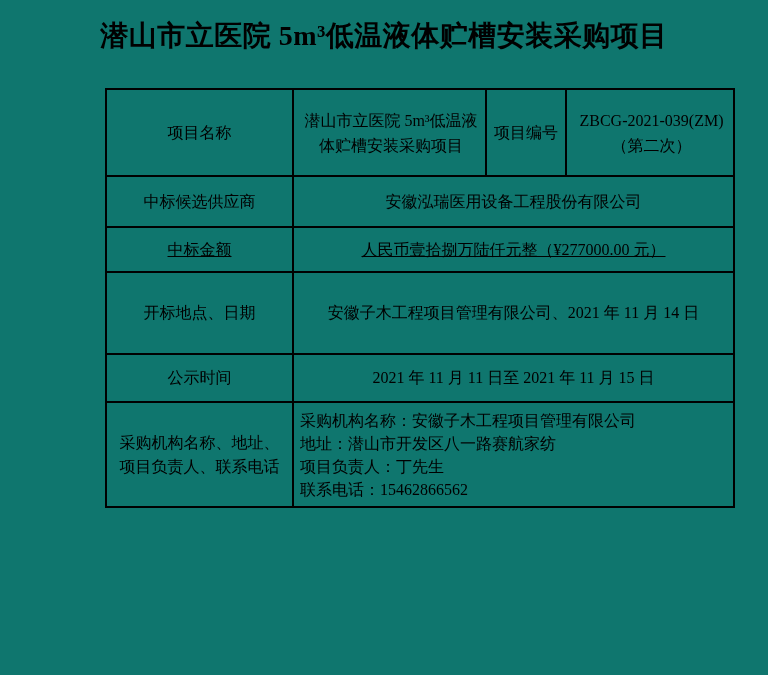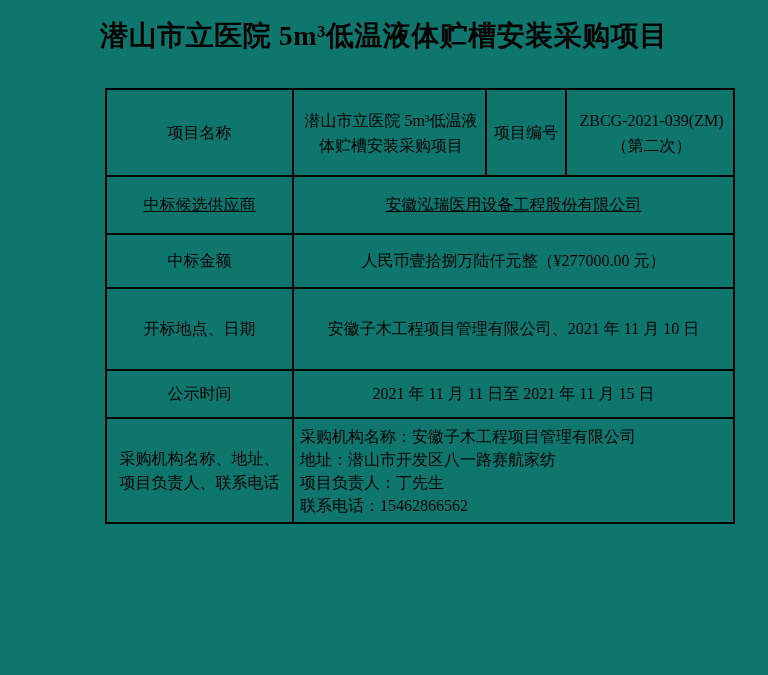--- a/index.html
+++ b/index.html
@@ -48,22 +48,22 @@
     text-align: center;
   }
   td.val-left {
     text-align: center;
     padding-left: 7px;
     padding-right: 4px;
     line-height: 25px;
   }
   tr.r0 { height: 87px; }
   tr.r1 { height: 71px; }
-  tr.r2 { height: 58px; text-decoration: underline; }
-  tr.r3 { height: 54px; }
+  tr.r2 { height: 51px; }
+  tr.r3 { height: 45px; text-decoration: underline; }
   tr.r4 { height: 82px; }
   tr.r5 { height: 48px; }
   tr.r6 { height: 105px; }
   .contact-line {
     line-height: 23px;
     text-align: left;
   }
   .code-line {
     line-height: 25px;
   }
@@ -104,21 +104,21 @@
         <td class="val" colspan="3">安徽泓瑞医用设备工程股份有限公司</td>
       </tr>
 
       <tr class="r3">
         <td class="label">中标金额</td>
         <td class="val" colspan="3">人民币壹拾捌万陆仟元整（¥277000.00 元）</td>
       </tr>
 
       <tr class="r4">
         <td class="label">开标地点、日期</td>
-        <td class="val" colspan="3">安徽子木工程项目管理有限公司、2021 年 11 月 10 日</td>
+        <td class="val" colspan="3">安徽子木工程项目管理有限公司、2021 年 11 月 14 日</td>
       </tr>
 
       <tr class="r5">
         <td class="label">公示时间</td>
         <td class="val" colspan="3">2021 年 11 月 11 日至 2021 年 11 月 15 日</td>
       </tr>
 
       <tr class="r6">
         <td class="label">采购机构名称、地址、项目负责人、联系电话</td>
         <td class="val" colspan="3">

